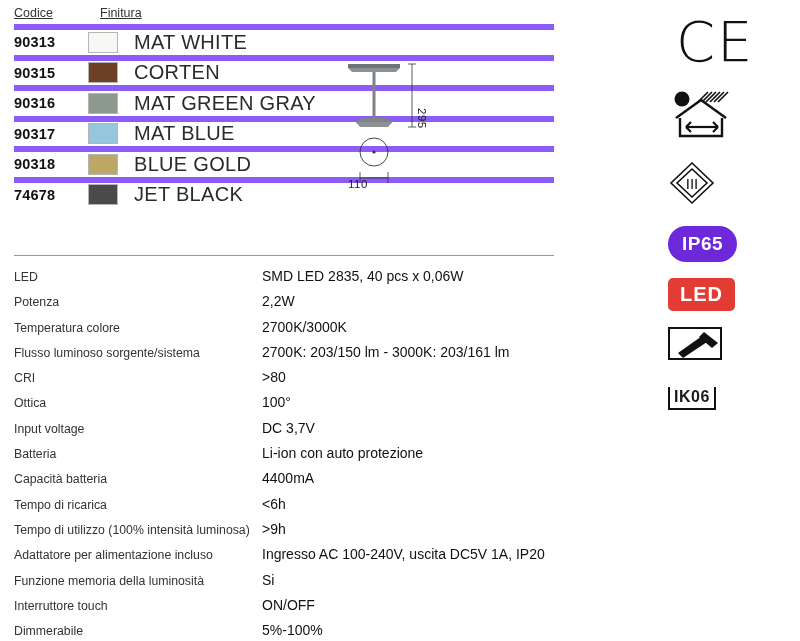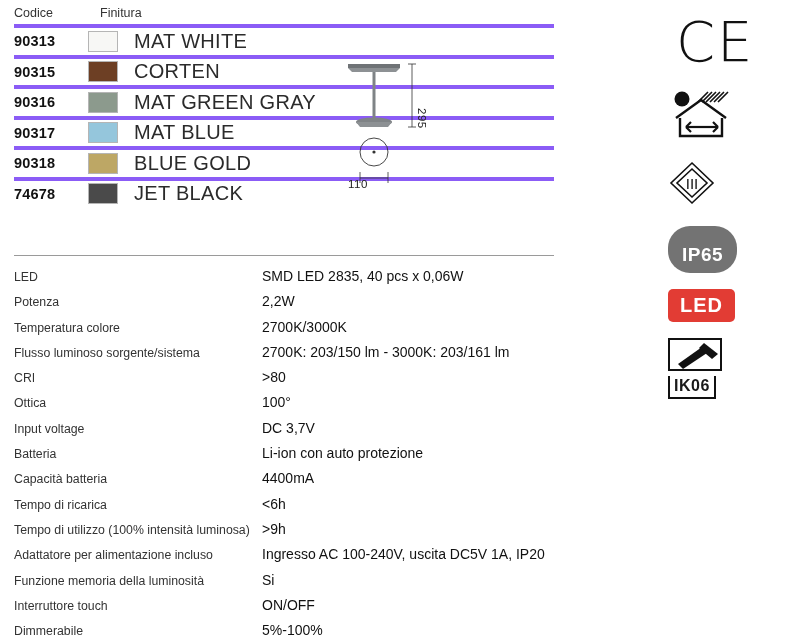--- a/index.html
+++ b/index.html
@@ -8,27 +8,27 @@
     width: 800px; height: 641px;
     background: #ffffff;
     font-family: "Liberation Sans", sans-serif;
     color: #1a1a1a;
     overflow: hidden;
   }
   .page { position: relative; width: 800px; height: 641px; }
 
   
   .finish-table { position: absolute; left: 14px; top: 6px; width: 540px; }
-  .fh { display: flex; font-size: 12.5px; color: #333; padding-bottom: 4px; }
+  .fh { display: flex; font-size: 12.5px; color: #333; padding-bottom: 4px; text-decoration: underline; }
   .fh .c-code { width: 86px; }
   .fh .c-fin { width: 120px; }
   .frow {
     display: flex; align-items: center;
     height: 30.5px;
-    border-top: 4px solid #8b5cf6;
+    border-top: 6px solid #8b5cf6;
   }
   .frow:first-of-type { border-top: 1px solid #9a9a9a; }
   .fcode {
     width: 74px; font-size: 14.5px; font-weight: bold; color: #111;
     letter-spacing: .2px;
   }
   .fswatch {
     width: 30px; height: 21px; margin-right: 16px;
     border: 1px solid #b5b5b5;
   }
@@ -63,39 +63,39 @@
         font-family: "DejaVu Sans", sans-serif; font-weight: 300; padding-left: 8px; }
 
   
   .house { width: 78px; height: 54px; }
 
   
   .classiii { width: 66px; height: 46px; }
 
   
   .ip65 {
-    display: inline-block; background: #737373; color: #ffffff;
+    display: inline-block; background: #6d28d9; color: #ffffff;
     font-weight: bold; font-size: 19px; letter-spacing: .5px;
-    padding: 18px 14px 7px 14px; border-radius: 22px;
+    padding: 7px 14px 7px 14px; border-radius: 22px;
     font-family: "Liberation Sans", sans-serif;
   }
 
   
   .ledbox {
     display: inline-block; background: #e23c34; color: #ffffff;
     font-weight: bold; font-size: 20px; letter-spacing: 1px;
     padding: 5px 12px; border-radius: 5px;
   }
 
   
   .ikwrap { width: 76px; }
   .ikbox {
     border: 2px solid #111; border-top: none;
     font-size: 16px; font-weight: bold; padding: 1px 4px 2px 4px;
-    display: inline-block; letter-spacing: .5px;
+    display: inline-block; letter-spacing: .5px; margin-top: 22px;
   }
 
   
   .rohs { font-size: 19px; font-weight: bold; letter-spacing: .5px; color: #111; }
 </style>
 </head>
 <body>
 
 <div class="page">
 

